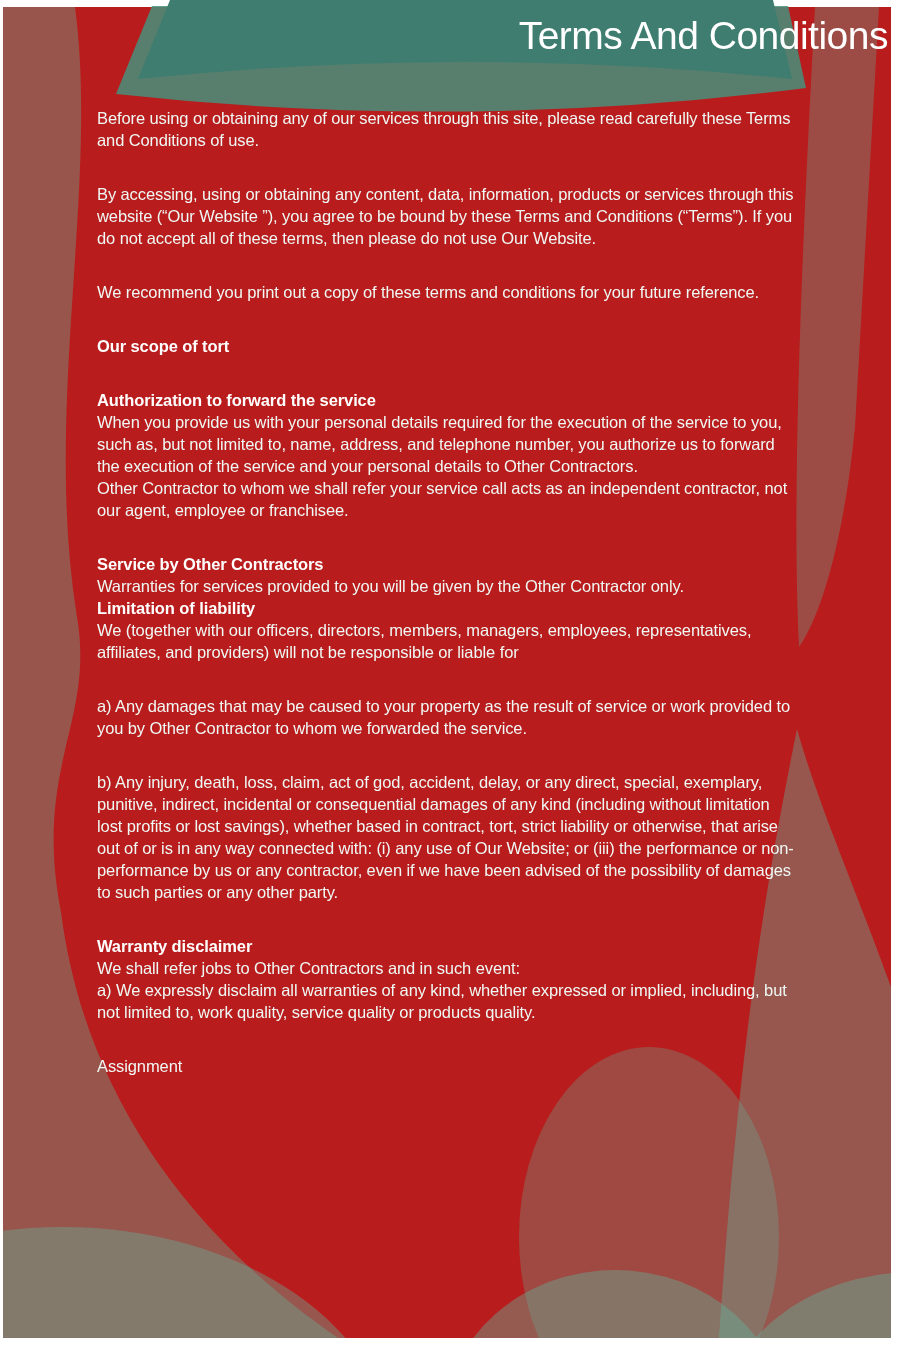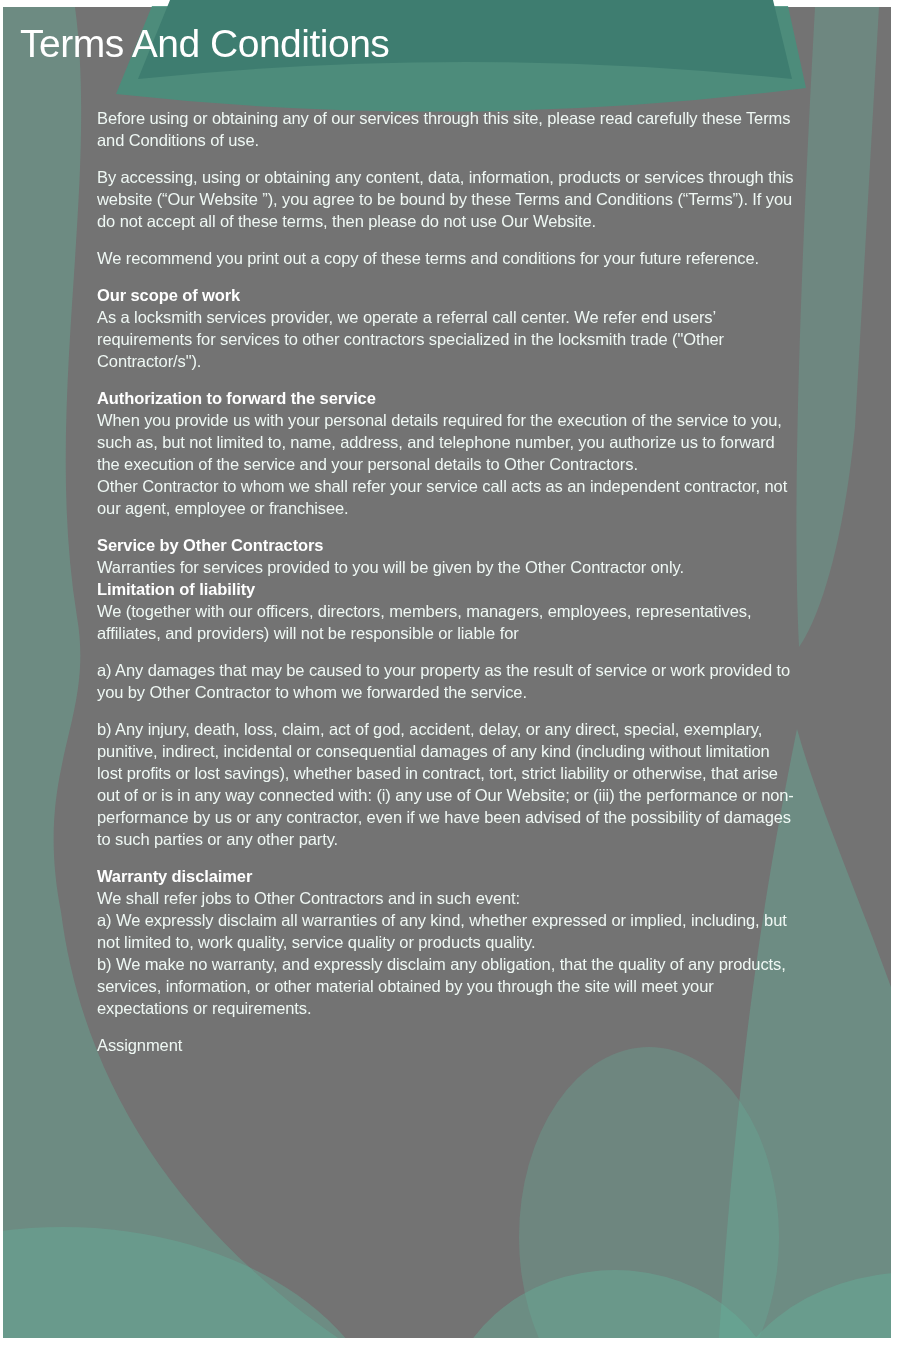--- a/index.html
+++ b/index.html
@@ -7,46 +7,46 @@
     width: 900px; height: 1357px;
     background: #ffffff;
     font-family: "Liberation Sans", sans-serif;
     overflow: hidden;
   }
   .page { position: relative; width: 900px; height: 1357px; background: #ffffff; overflow: hidden; }
 
   .card {
     position: absolute; left: 3px; top: 7px;
     width: 888px; height: 1331px;
-    background: #737373;
+    background: #b91c1c;
     overflow: hidden;
   }
   .decor { position: absolute; left: 0; top: 0; width: 888px; height: 1331px; display: block; }
 
   .ribbon-svg { position: absolute; left: 0; top: 0; width: 900px; height: 140px; display: block; z-index: 3; }
 
   .banner-title {
     position: absolute; top: 6px; left: 4px; width: 876px;
-    margin: 16px; text-align: left; z-index: 4;
+    margin: 8px; text-align: right; z-index: 4;
     font-size: 39px; font-weight: 400; letter-spacing: -0.5px;
     color: #ffffff;
   }
 
   .content {
     position: absolute; left: 94px; top: 100px;
     width: 698px; z-index: 2;
   }
   .blk {
     margin: 0;
     font-size: 16.5px; line-height: 22px;
     letter-spacing: -0.1px;
     color: #eff8f4;
   }
   .blk.h { font-weight: bold; color: #ffffff; }
-  .blk.gap { margin-top: 15px; }
+  .blk.gap { margin-top: 32px; }
 </style>
 </head>
 <body>
 
 <div class="page">
 
   <div class="card">
 
     <svg class="decor" viewBox="0 0 888 1331" aria-hidden="true">
 
@@ -61,39 +61,37 @@
       <ellipse fill-opacity="0.40" cx="60" cy="1450" rx="330" ry="230" fill="#63b29a"></ellipse>
       <ellipse fill-opacity="0.42" cx="612" cy="1415" rx="170" ry="152" fill="#63b29a"></ellipse>
       <ellipse fill-opacity="0.42" cx="912" cy="1420" rx="195" ry="155" fill="#63b29a"></ellipse>
     </svg>
 
     <div class="content">
       <p class="blk">Before using or obtaining any of our services through this site, please read carefully these Terms and Conditions of use.</p>
       <p class="blk gap">By accessing, using or obtaining any content, data, information, products or services through this website (“Our Website ”), you agree to be bound by these Terms and Conditions (“Terms”). If you do not accept all of these terms, then please do not use Our Website.</p>
       <p class="blk gap">We recommend you print out a copy of these terms and conditions for your future reference.</p>
 
-      <p class="blk h gap">Our scope of work</p>
-      <p class="blk">As a locksmith services provider, we operate a referral call center. We refer end users’ requirements for services to other contractors specialized in the locksmith trade ("Other Contractor/s").</p>
+      <p class="blk h gap">Our scope of tort</p>
 
       <p class="blk h gap">Authorization to forward the service</p>
       <p class="blk">When you provide us with your personal details required for the execution of the service to you, such as, but not limited to, name, address, and telephone number, you authorize us to forward the execution of the service and your personal details to Other Contractors.</p>
 
       <p class="blk">Other Contractor to whom we shall refer your service call acts as an independent contractor, not our agent, employee or franchisee.</p>
       <p class="blk h gap">Service by Other Contractors</p>
       <p class="blk">Warranties for services provided to you will be given by the Other Contractor only.</p>
 
       <p class="blk h">Limitation of liability</p>
       <p class="blk">We (together with our officers, directors, members, managers, employees, representatives, affiliates, and providers) will not be responsible or liable for</p>
       <p class="blk gap">a) Any damages that may be caused to your property as the result of service or work provided to you by Other Contractor to whom we forwarded the service.</p>
       <p class="blk gap">b) Any injury, death, loss, claim, act of god, accident, delay, or any direct, special, exemplary, punitive, indirect, incidental or consequential damages of any kind (including without limitation lost profits or lost savings), whether based in contract, tort, strict liability or otherwise, that arise out of or is in any way connected with: (i) any use of Our Website; or (iii) the performance or non-performance by us or any contractor, even if we have been advised of the possibility of damages to such parties or any other party.</p>
 
       <p class="blk h gap">Warranty disclaimer</p>
       <p class="blk">We shall refer jobs to Other Contractors and in such event:</p>
       <p class="blk">a) We expressly disclaim all warranties of any kind, whether expressed or implied, including, but not limited to, work quality, service quality or products quality.</p>
-      <p class="blk">b) We make no warranty, and expressly disclaim any obligation, that the quality of any products, services, information, or other material obtained by you through the site will meet your expectations or requirements.</p>
 
       <p class="blk gap">Assignment</p>
     </div>
   </div>
 
   <svg class="ribbon-svg" viewBox="0 0 900 140" aria-hidden="true">
 
     <path fill-opacity="0.85" d="M152,6 L788,6 L806,88 Q462,132 116,94 Z" fill="#47917c"></path>
 
     <path d="M170,0 L773,0 L792,79 Q465,45 138,79 Z" fill="#3e7d70"></path>

